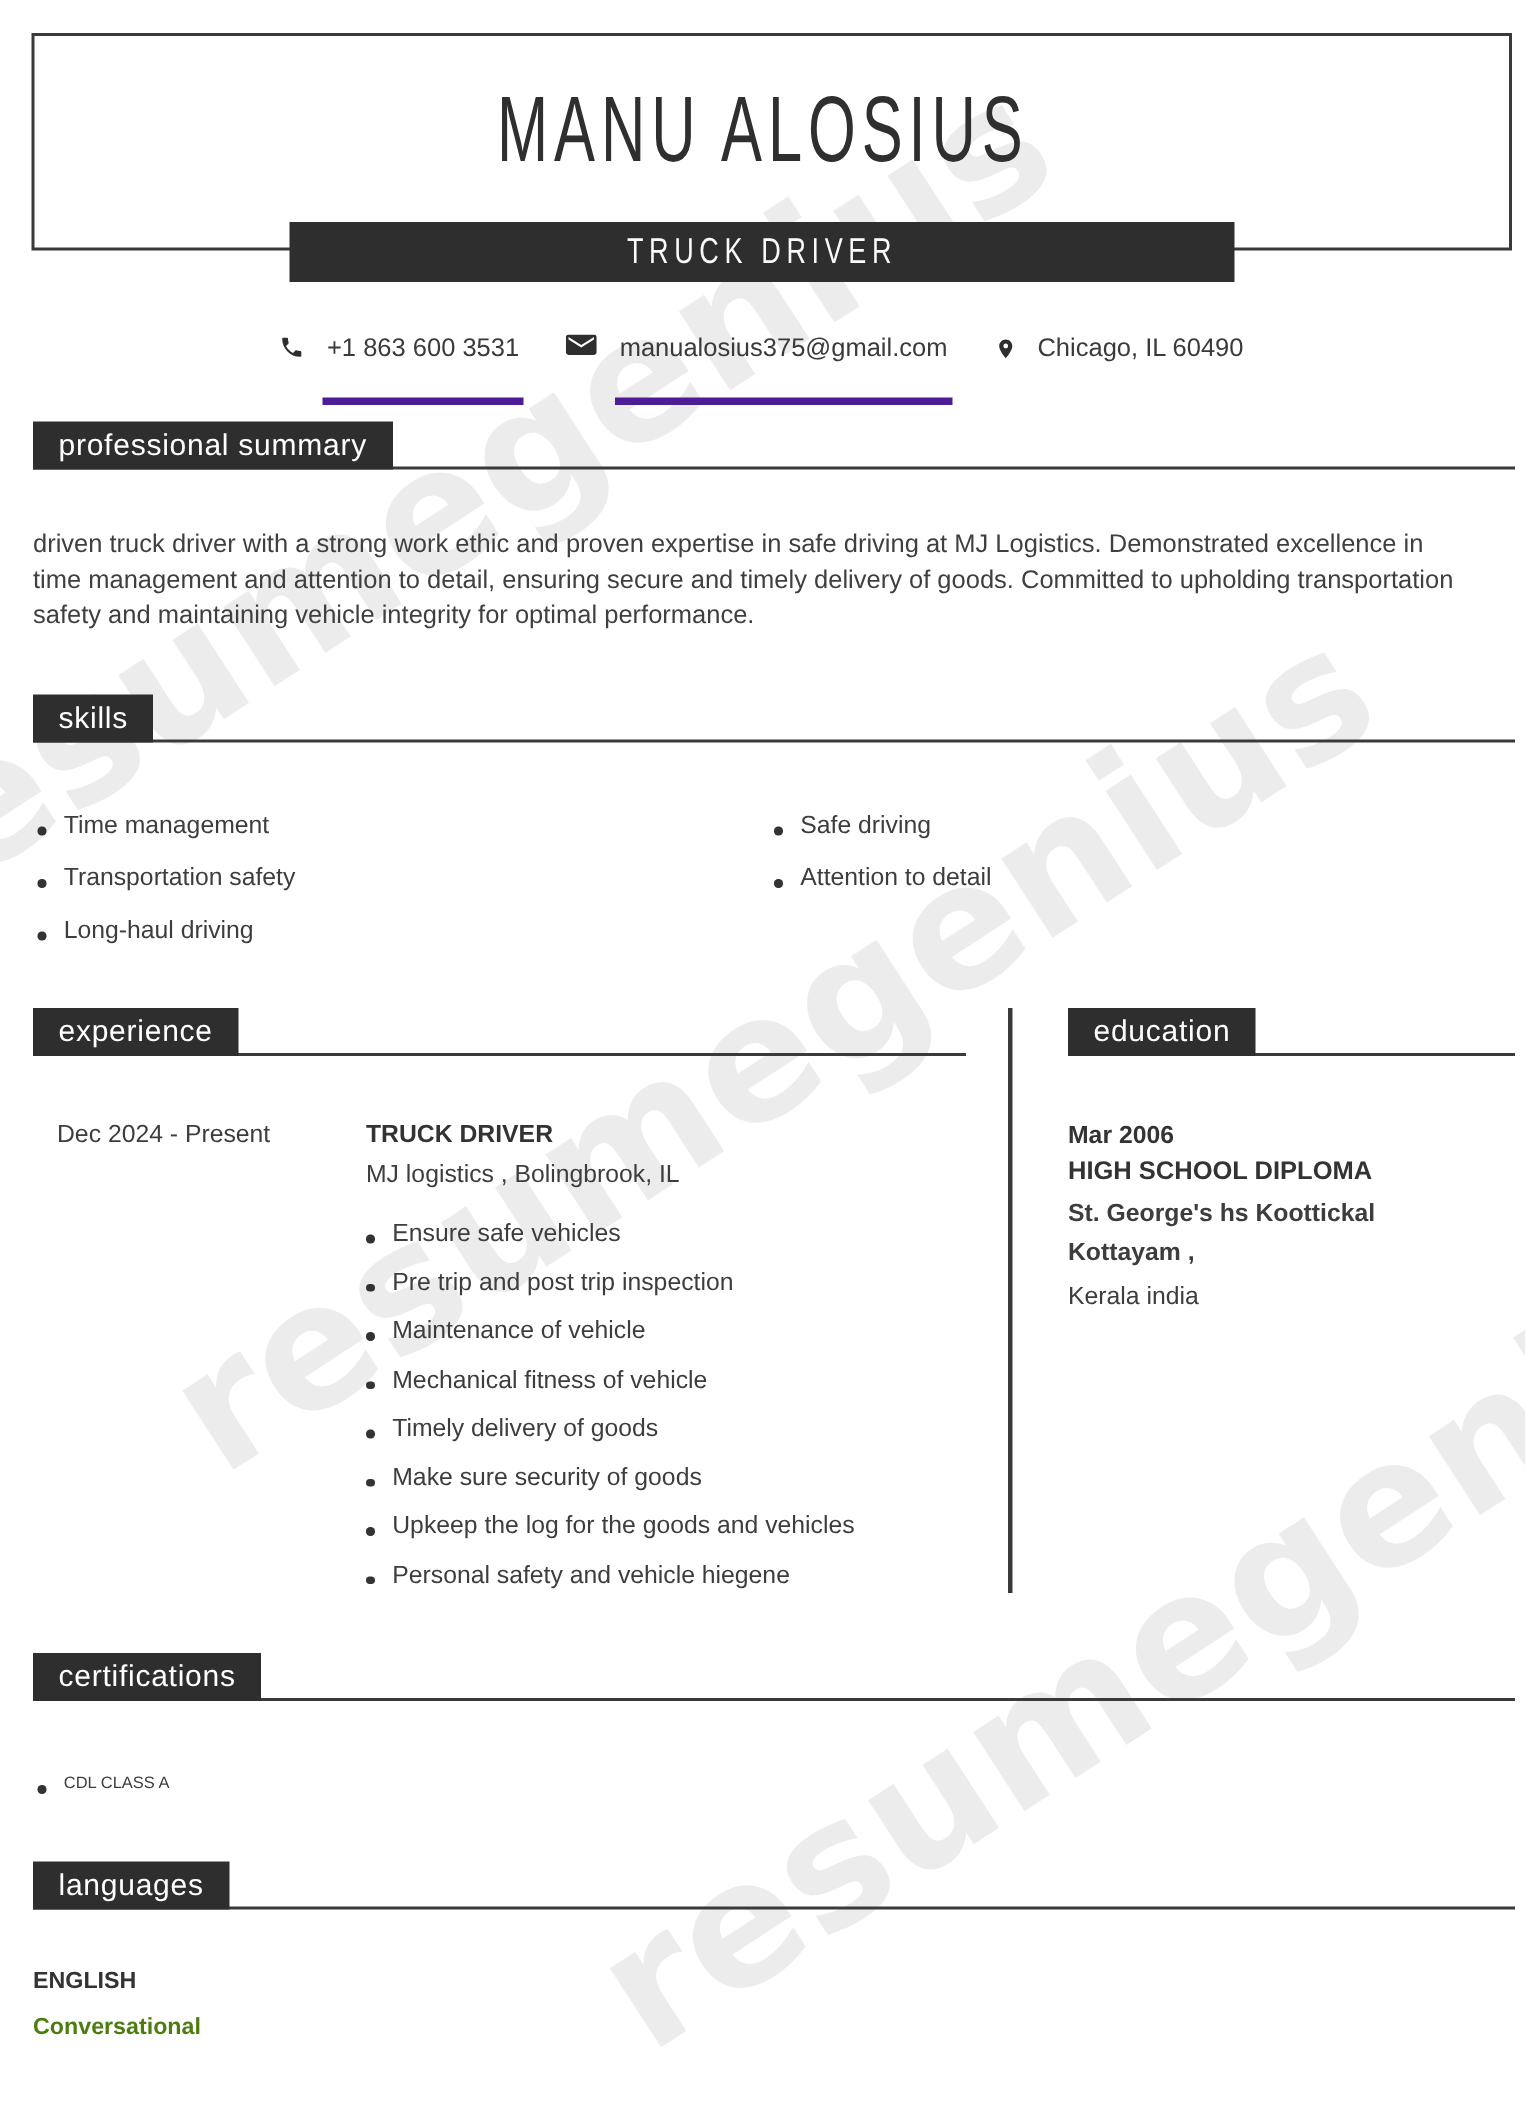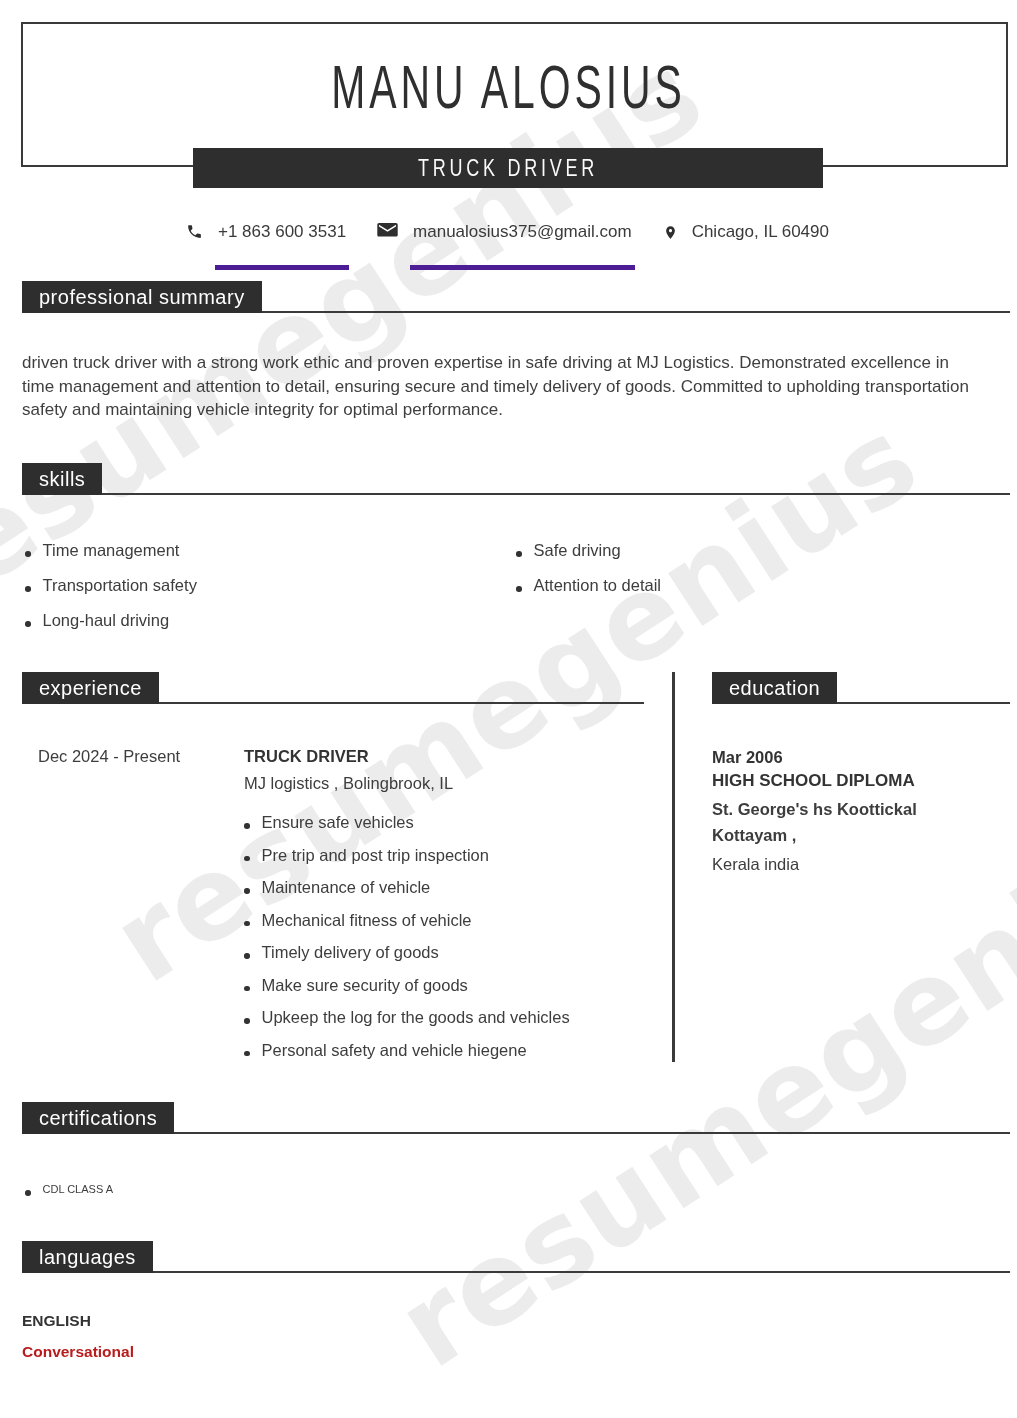--- a/index.html
+++ b/index.html
@@ -81,21 +81,21 @@
   .job-company{font-size:16.5px;color:#3d3d3d;line-height:22px;margin-top:5px;}
   .job-bullets{position:static;margin-top:17px;}
   .edu{position:absolute;left:712px;top:746px;width:230px;z-index:2;}
   .edu-date{font-size:16.5px;font-weight:700;color:#333;line-height:23px;}
   .edu-degree{font-size:17px;font-weight:700;color:#333;line-height:24px;}
   .edu-school{font-size:16.5px;line-height:26px;color:#3d3d3d;margin-top:3px;font-weight:bold;}
   .edu-loc{font-size:16.5px;line-height:24px;color:#3d3d3d;margin-top:4px;}
   
   .lang{position:absolute;left:22px;top:1312px;z-index:2;}
   .lang-name{font-size:15.5px;font-weight:700;color:#333;line-height:18px;}
-  .lang-level{font-size:15.5px;font-weight:700;color:#b91c1c;line-height:18px;margin-top:13px;}
+  .lang-level{font-size:15.5px;font-weight:700;color:#4d7c0f;line-height:18px;margin-top:13px;}
 </style>
 </head>
 <body>
 
 <div class="page">
 
   <div class="wm" style="left:300px;top:335px;">resumegenius</div>
   <div class="wm" style="left:515px;top:700px;">resumegenius</div>
   <div class="wm" style="left:800px;top:1085px;">resumegenius</div>
 

